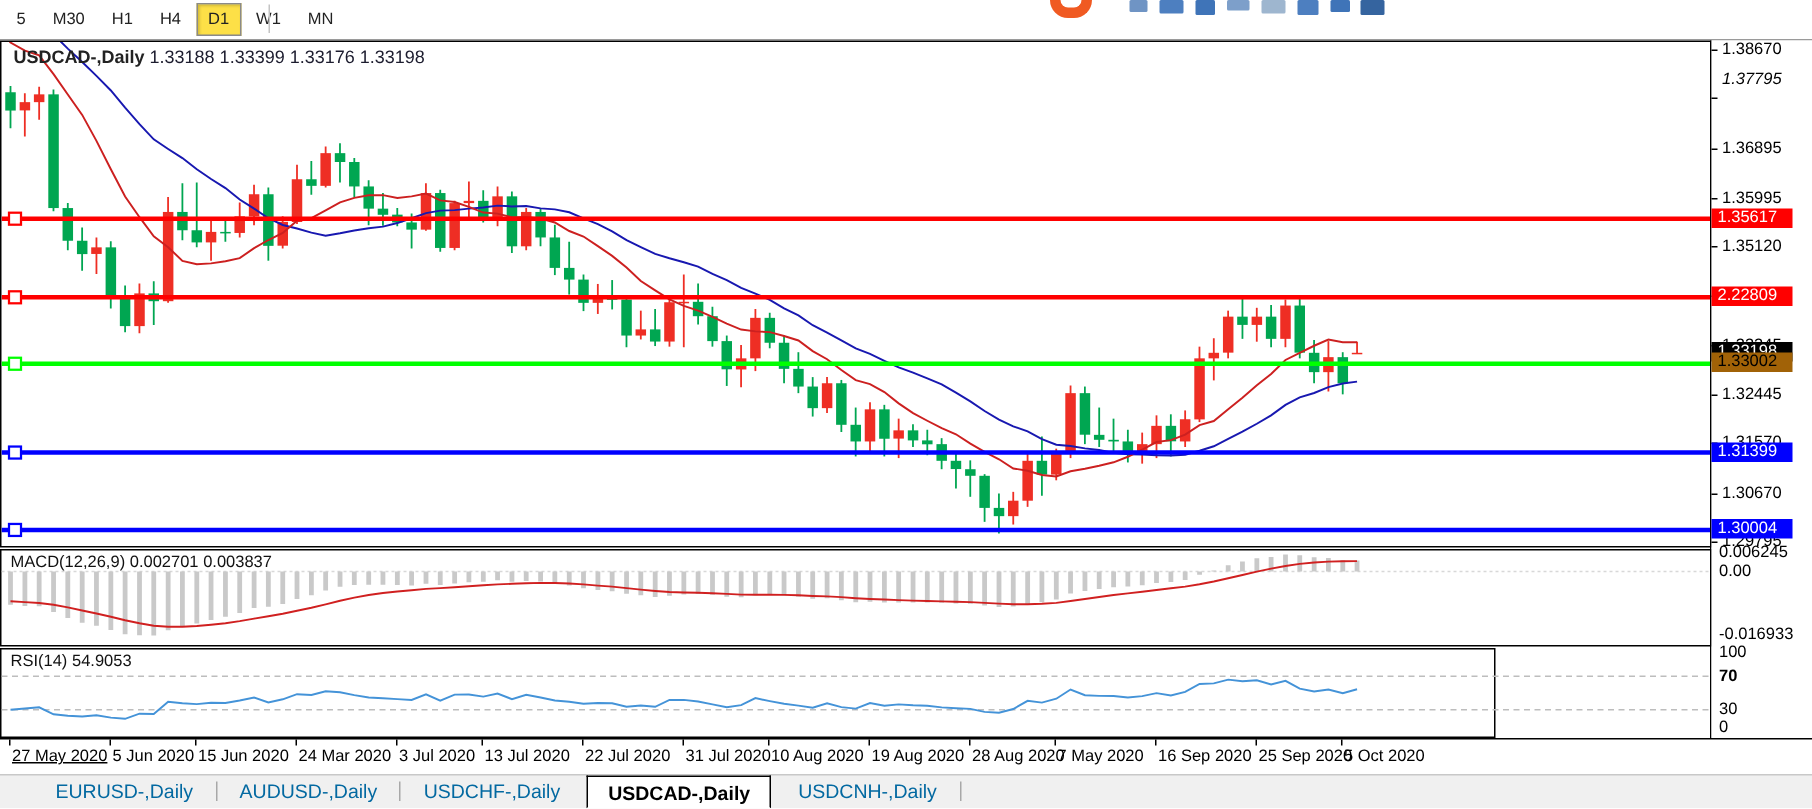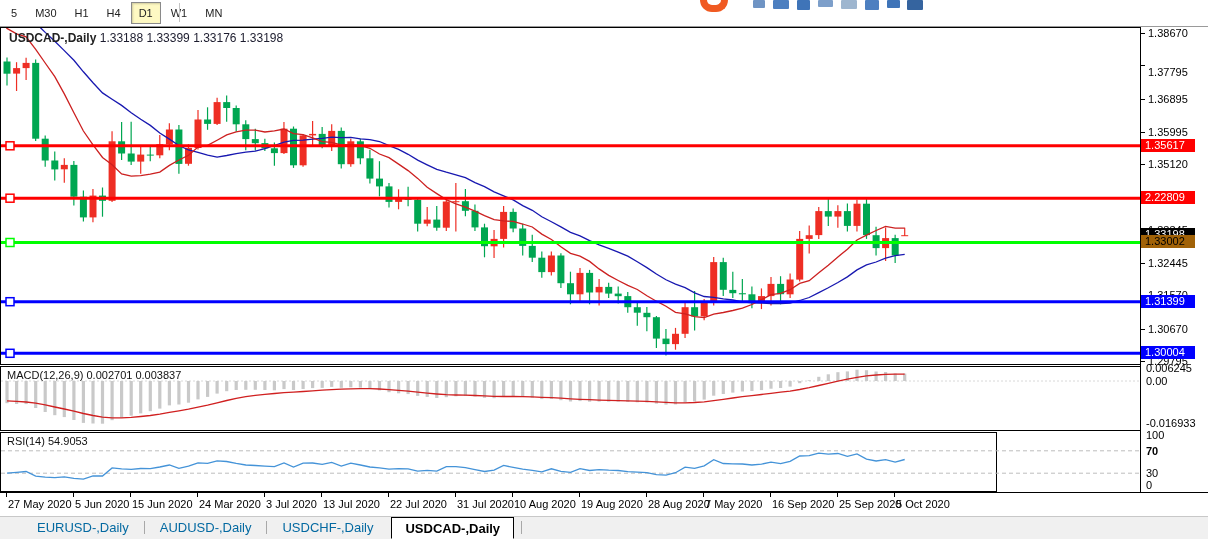--- a/index.html
+++ b/index.html
@@ -5,21 +5,21 @@
   html,body{margin:0;padding:0;background:#fff;}
   *{box-sizing:border-box;}
   .app{position:relative;width:1208px;height:539px;background:#ffffff;overflow:hidden;
        font-family:"Liberation Sans", sans-serif;-webkit-font-smoothing:none;}
   
   .toolbar{position:absolute;left:0;top:0;width:1208px;height:27px;background:#fff;
            border-bottom:1px solid #9a9a9a;}
   .periods{position:absolute;left:2px;top:1px;height:24px;display:flex;align-items:center;}
   .period-btn{padding:3px 7px;margin:0 1px;font-size:11px;color:#222;line-height:14px;
               border:1px solid transparent;cursor:default;white-space:nowrap;}
-  .period-btn.active{border:1px solid #8a8a8a;background:#fef9c3;
+  .period-btn.active{border:1px solid #8a8a8a;background:#fde047;
                      box-shadow:inset 1px 1px 2px rgba(0,0,0,.18);}
   .tb-sep{position:absolute;left:179px;top:3px;width:1px;height:19px;background:#c4c4c4;}
   .icon-frags{position:absolute;left:697px;top:0;height:12px;}
   .frag{position:absolute;top:0;}
   
   .panel{position:absolute;left:0;background:#fff;border:1px solid #000;}
   .panel.main{top:27px;width:1141px;height:338px;}
   .panel.macd{top:366px;width:1141px;height:65px;}
   .panel.rsi{top:432px;width:997px;height:60px;}
   .panel svg{position:absolute;left:0;top:0;}
@@ -411,21 +411,21 @@
         <polyline points="6.0,40.2 15.6,39.3 25.1,38.5 34.7,43.2 44.2,44.2 53.8,44.6 63.3,43.9 72.9,45.4 82.4,46.2 92.0,42.8 101.5,43.0 111.1,34.9 120.6,35.8 130.2,36.4 139.7,35.5 149.3,35.6 158.8,34.0 168.4,32.0 177.9,35.3 187.5,33.2 197.0,29.8 206.6,30.3 216.1,27.8 225.7,28.5 235.2,30.4 244.8,32.0 254.3,32.5 263.9,33.1 273.4,33.6 283.0,29.9 292.5,34.1 302.1,30.1 311.6,30.0 321.2,31.4 330.7,29.4 340.3,33.1 349.8,30.2 359.4,32.0 368.9,34.0 378.5,34.8 388.0,36.2 397.6,35.7 407.1,35.8 416.7,38.1 426.2,37.4 435.8,38.2 445.3,33.6 454.9,33.6 464.4,34.7 474.0,36.6 483.5,38.5 493.1,37.1 502.6,32.4 512.2,34.4 521.7,36.2 531.3,37.4 540.8,38.8 550.4,35.8 559.9,38.4 569.5,39.4 579.0,35.7 588.6,37.5 598.1,36.6 607.7,37.2 617.2,37.5 626.8,38.6 636.3,39.2 645.9,39.6 655.4,41.6 665.0,42.1 674.5,39.7 684.1,34.2 693.6,35.4 703.2,32.8 712.7,26.7 722.3,30.5 731.8,30.9 741.4,31.0 750.9,32.0 760.5,31.1 770.0,29.1 779.6,30.7 789.1,28.3 798.7,23.0 808.2,22.6 817.8,20.1 827.3,21.1 836.9,20.5 846.4,23.3 856.0,20.9 865.5,26.1 875.1,28.0 884.6,26.7 894.2,29.2 903.7,26.5 " fill="none" stroke="#4493d8" stroke-width="1.3"></polyline>
       </svg>
   </div>
 
   <div class="vline"></div>
 
   <div class="price-axis" id="priceaxis">
       <div class="ptick" style="top: 6px;"></div>
       <div class="ptick-label" style="top: 0px;">1.38670</div>
       <div class="ptick" style="top: 38px;"></div>
-      <div class="ptick-label" style="top: 39px;">1.37795</div>
+      <div class="ptick-label" style="top: 20px; font-style: italic;">1.37795</div>
       <div class="ptick" style="top: 72px;"></div>
       <div class="ptick-label" style="top: 66px;">1.36895</div>
       <div class="ptick" style="top: 105px;"></div>
       <div class="ptick-label" style="top: 99px;">1.35995</div>
       <div class="ptick" style="top: 137px;"></div>
       <div class="ptick-label" style="top: 131px;">1.35120</div>
       <div class="ptick" style="top: 170px;"></div>
       <div class="ptick-label" style="top: 164px;">1.34245</div>
       <div class="ptick" style="top: 203px;"></div>
       <div class="ptick-label" style="top: 197px;">1.33345</div>
@@ -447,21 +447,21 @@
       <div class="ind-axis-label" style="top: 348px;">0.00</div>
       <div class="ind-axis-label" style="top: 390px;">-0.016933</div>
       <div class="ind-axis-label" style="top: 402px;">100</div>
       <div class="ind-axis-label" style="top: 418px; font-weight: bold;">70</div>
       <div class="ind-axis-label" style="top: 440px;">30</div>
       <div class="ind-axis-label" style="top: 452px;">0</div>
     </div>
 
   <div class="time-axis" id="timeaxis">
       <div class="ttick" style="left: 6px;"></div>
-      <div class="tlabel" style="left: 8px;">27 May 2020</div>
+      <div class="tlabel" style="left: 8px; text-decoration: underline;">27 May 2020</div>
       <div class="ttick" style="left: 73px;"></div>
       <div class="tlabel" style="left: 75px;">5 Jun 2020</div>
       <div class="ttick" style="left: 130px;"></div>
       <div class="tlabel" style="left: 132px;">15 Jun 2020</div>
       <div class="ttick" style="left: 197px;"></div>
       <div class="tlabel" style="left: 199px;">24 Mar 2020</div>
       <div class="ttick" style="left: 264px;"></div>
       <div class="tlabel" style="left: 266px;">3 Jul 2020</div>
       <div class="ttick" style="left: 321px;"></div>
       <div class="tlabel" style="left: 323px;">13 Jul 2020</div>
@@ -488,16 +488,17 @@
   <div class="tabbar" id="tabbar">
       <div class="tab-spacer"></div>
       <div class="tab">EURUSD-,Daily</div>
       <div class="tab-div"></div>
       <div class="tab">AUDUSD-,Daily</div>
       <div class="tab-div"></div>
       <div class="tab">USDCHF-,Daily</div>
       <div class="tab-div" style="visibility: hidden;"></div>
       <div class="tab active">USDCAD-,Daily</div>
       <div class="tab-div" style="visibility: hidden;"></div>
+      <div class="tab">USDCNH-,Daily</div>
       <div class="tab-div"></div>
     </div>
 
 </div>
 
 </body></html>

